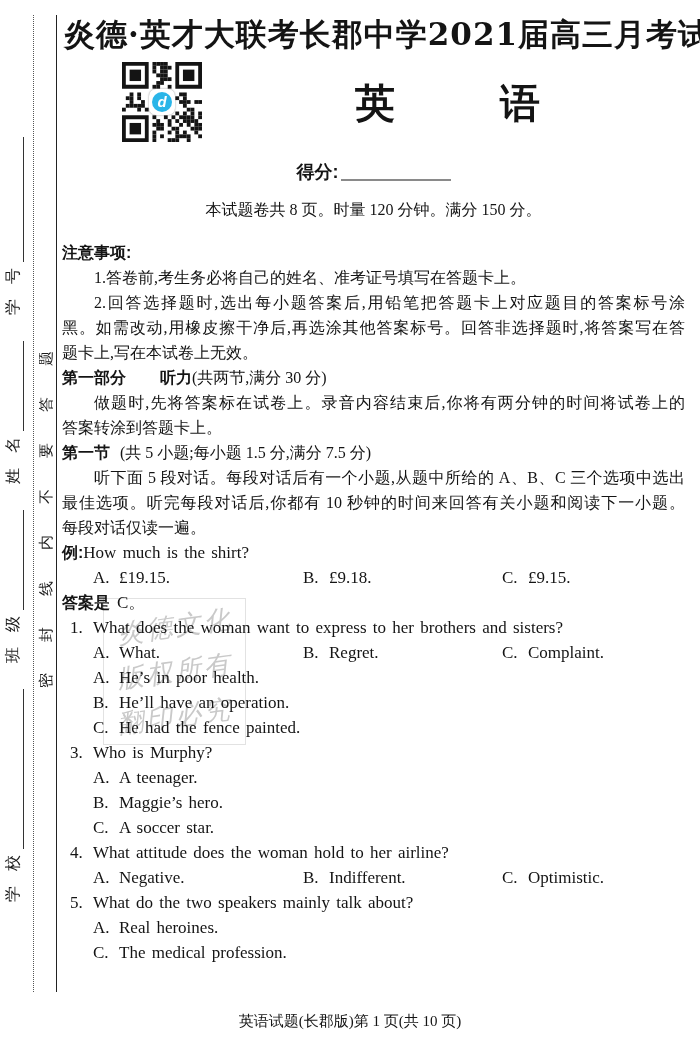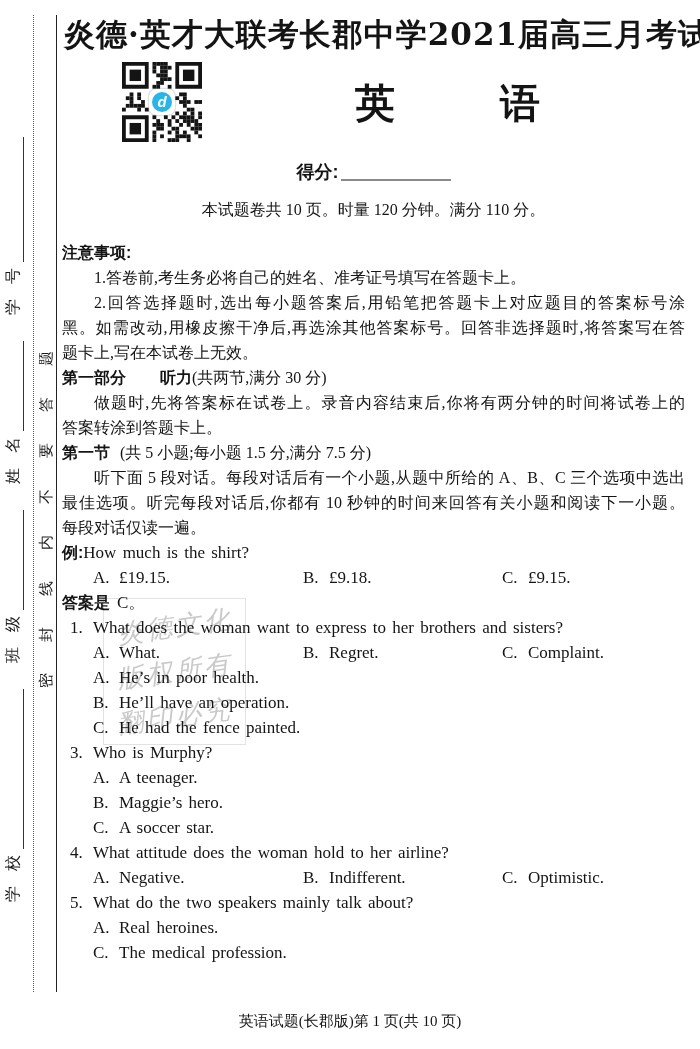--- a/index.html
+++ b/index.html
@@ -219,21 +219,21 @@
     </svg>
     <div class="qr-logo">
         <span class="qr-circle" style="background: rgb(42, 181, 232);">d</span>
       </div>
   </div>
 
   <div class="subject"><span class="subject-inner">英语</span></div>
 
   <div class="score"><span>得分:</span><span class="score-line"></span></div>
 
-  <div class="info">本试题卷共 10 页。时量 120 分钟。满分 110 分。</div>
+  <div class="info">本试题卷共 8 页。时量 120 分钟。满分 150 分。</div>
 
   <div class="body-flow">
     <div class="line hei-b">注意事项:</div>
     <div class="line ind">1.答卷前,考生务必将自己的姓名、准考证号填写在答题卡上。</div>
     <div class="line ind jl">2.回答选择题时,选出每小题答案后,用铅笔把答题卡上对应题目的答案标号涂</div>
     <div class="line jl">黑。如需改动,用橡皮擦干净后,再选涂其他答案标号。回答非选择题时,将答案写在答</div>
     <div class="line">题卡上,写在本试卷上无效。</div>
 
     <div class="line"><span class="hei-b">第一部分</span><span class="hei-b part-name">听力</span><span>(共两节,满分 30 分)</span></div>
     <div class="line ind jl">做题时,先将答案标在试卷上。录音内容结束后,你将有两分钟的时间将试卷上的</div>

